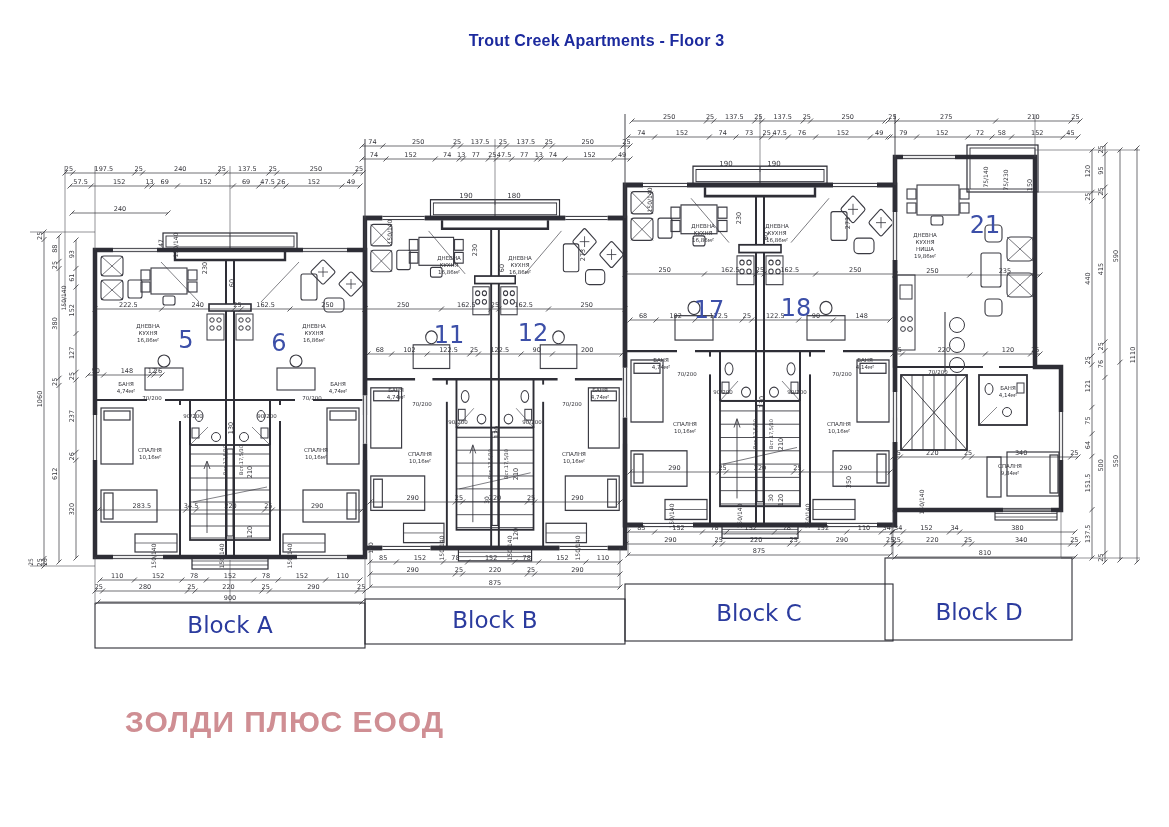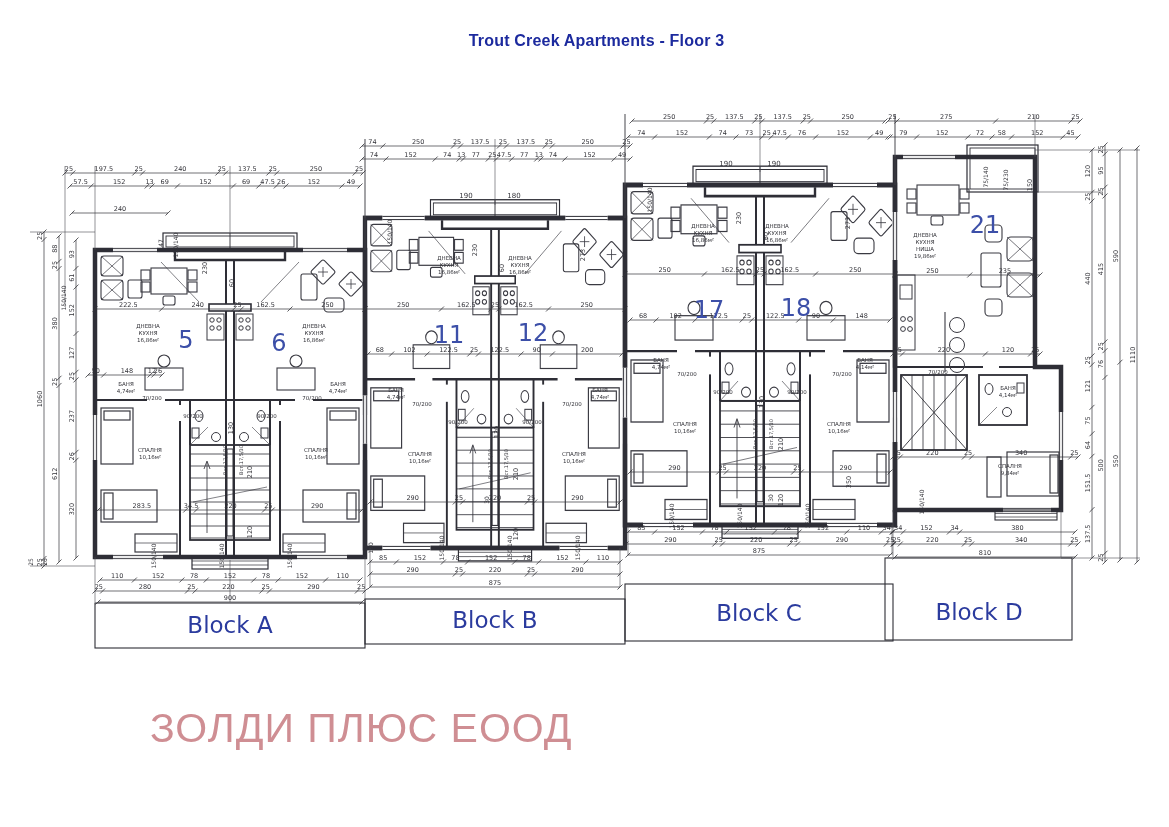--- a/index.html
+++ b/index.html
@@ -1,20 +1,20 @@
 <!DOCTYPE html>
 <html><head>
 <meta charset="utf-8">
 <style>
   html,body{margin:0;padding:0;background:#ffffff;}
   .page{position:relative;width:1169px;height:827px;background:#ffffff;overflow:hidden;
         font-family:"Liberation Sans","DejaVu Sans",sans-serif;}
   .title{position:absolute;top:32px;left:0;right:0;text-align:center;
          font-size:16px;font-weight:bold;color:#1c2a9e;letter-spacing:.2px;padding-left:24px;}
-  .watermark{position:absolute;left:150px;top:705px;font-size:41px;font-weight:normal;
+  .watermark{position:absolute;left:125px;top:705px;font-size:30px;font-weight:bold;
              color:#cf8e93;letter-spacing:1px;}
   svg{position:absolute;left:0;top:0;}
   svg text{font-family:"DejaVu Sans","Liberation Sans",sans-serif;}
 </style>
 </head>
 <body>
 
 <div class="page">
   <div class="title">Trout Creek Apartments - Floor 3</div>
 

